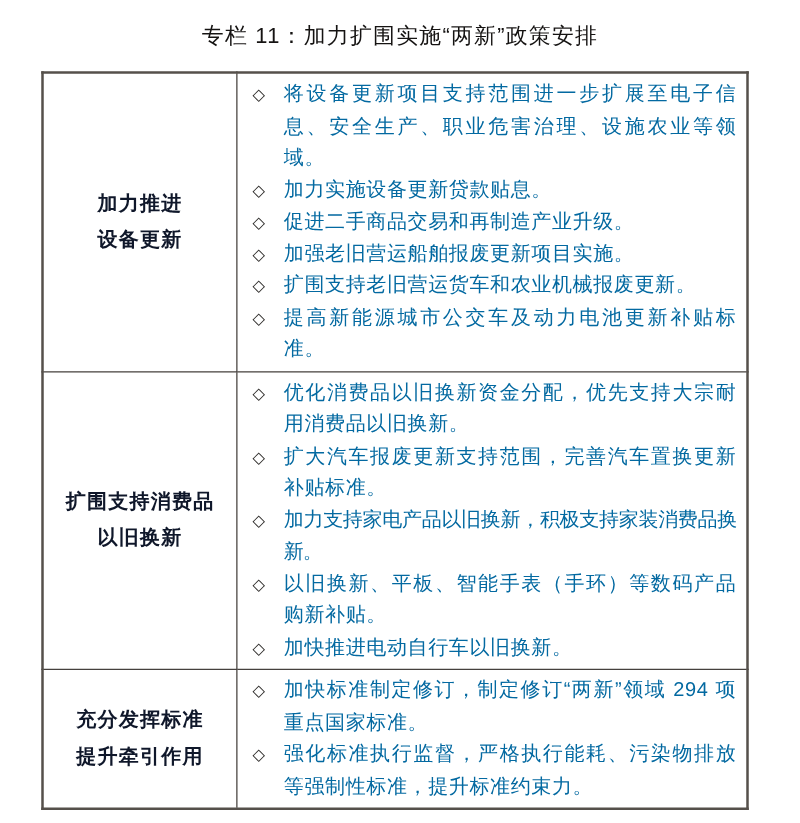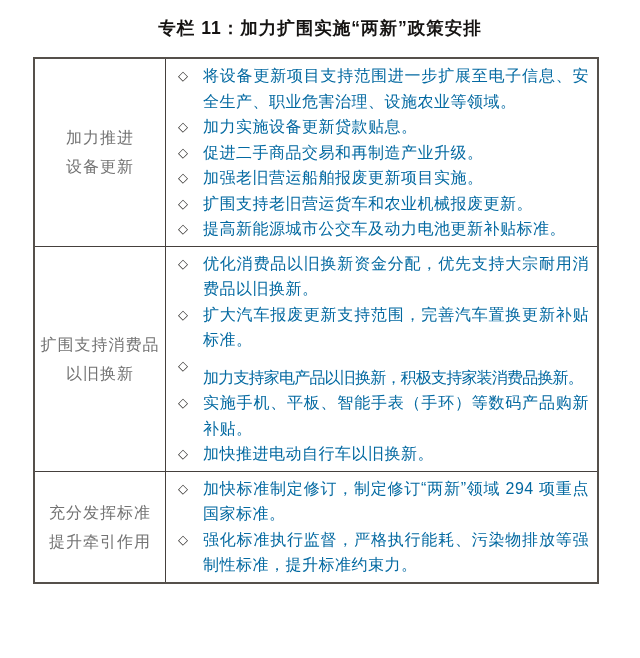--- a/index.html
+++ b/index.html
@@ -10,45 +10,45 @@
   body {
     width: 640px;
     height: 658px;
     font-family: "Liberation Sans", sans-serif;
     color: #1c1a19;
     overflow: hidden;
   }
   .page-title {
     text-align: center;
     font-size: 17.5px;
-    font-weight: bold;
+    font-weight: normal;
     letter-spacing: 1px;
     margin: 16px 0 0 0;
     color: #151312;
   }
   table.policy-table {
     border-collapse: collapse;
     table-layout: fixed;
     width: 566px;
     margin: 17px 0 0 33px;
     border: 2px solid #55504b;
   }
   table.policy-table td {
     border: 1px solid #45403d;
   }
   td.hdr {
     width: 126px;
     text-align: center;
     vertical-align: middle;
-    font-weight: normal;
+    font-weight: bold;
     font-size: 16px;
     line-height: 29px;
     letter-spacing: 1px;
-    color: #737373;
-    padding: 0 2px;
+    color: #0f172a;
+    padding: 0 14px;
   }
   td.content {
     vertical-align: middle;
     padding: 4px 8px 4px 0;
     font-size: 16px;
     line-height: 25.5px;
   }
   .item {
     display: flex;
     align-items: flex-start;
@@ -63,21 +63,20 @@
   }
   .txt {
     flex: 1;
     text-align: justify;
     text-justify: inter-character;
     letter-spacing: 0.5px;
     color: #0369a1;
   }
   .txt.tight {
     letter-spacing: -0.8px;
-    margin-top: 12px;
   }
   tr.r1 { height: 178px; }
   tr.r2 { height: 205px; }
   tr.r3 { height: 92px; }
   tr.r4 { height: 110px; }
 </style>
 </head>
 <body>
 
 <div class="page-title">专栏 11：加力扩围实施“两新”政策安排</div>
@@ -130,21 +129,21 @@
       <div class="item">
         <span class="bullet">◇</span>
         <span class="txt">扩大汽车报废更新支持范围，完善汽车置换更新补贴标准。</span>
       </div>
       <div class="item">
         <span class="bullet">◇</span>
         <span class="txt tight">加力支持家电产品以旧换新，积极支持家装消费品换新。</span>
       </div>
       <div class="item">
         <span class="bullet">◇</span>
-        <span class="txt">实施手机、平板、智能手表（手环）等数码产品购新补贴。</span>
+        <span class="txt">以旧换新、平板、智能手表（手环）等数码产品购新补贴。</span>
       </div>
       <div class="item">
         <span class="bullet">◇</span>
         <span class="txt">加快推进电动自行车以旧换新。</span>
       </div>
     </td>
   </tr>
 
 
   <tr class="r4">

